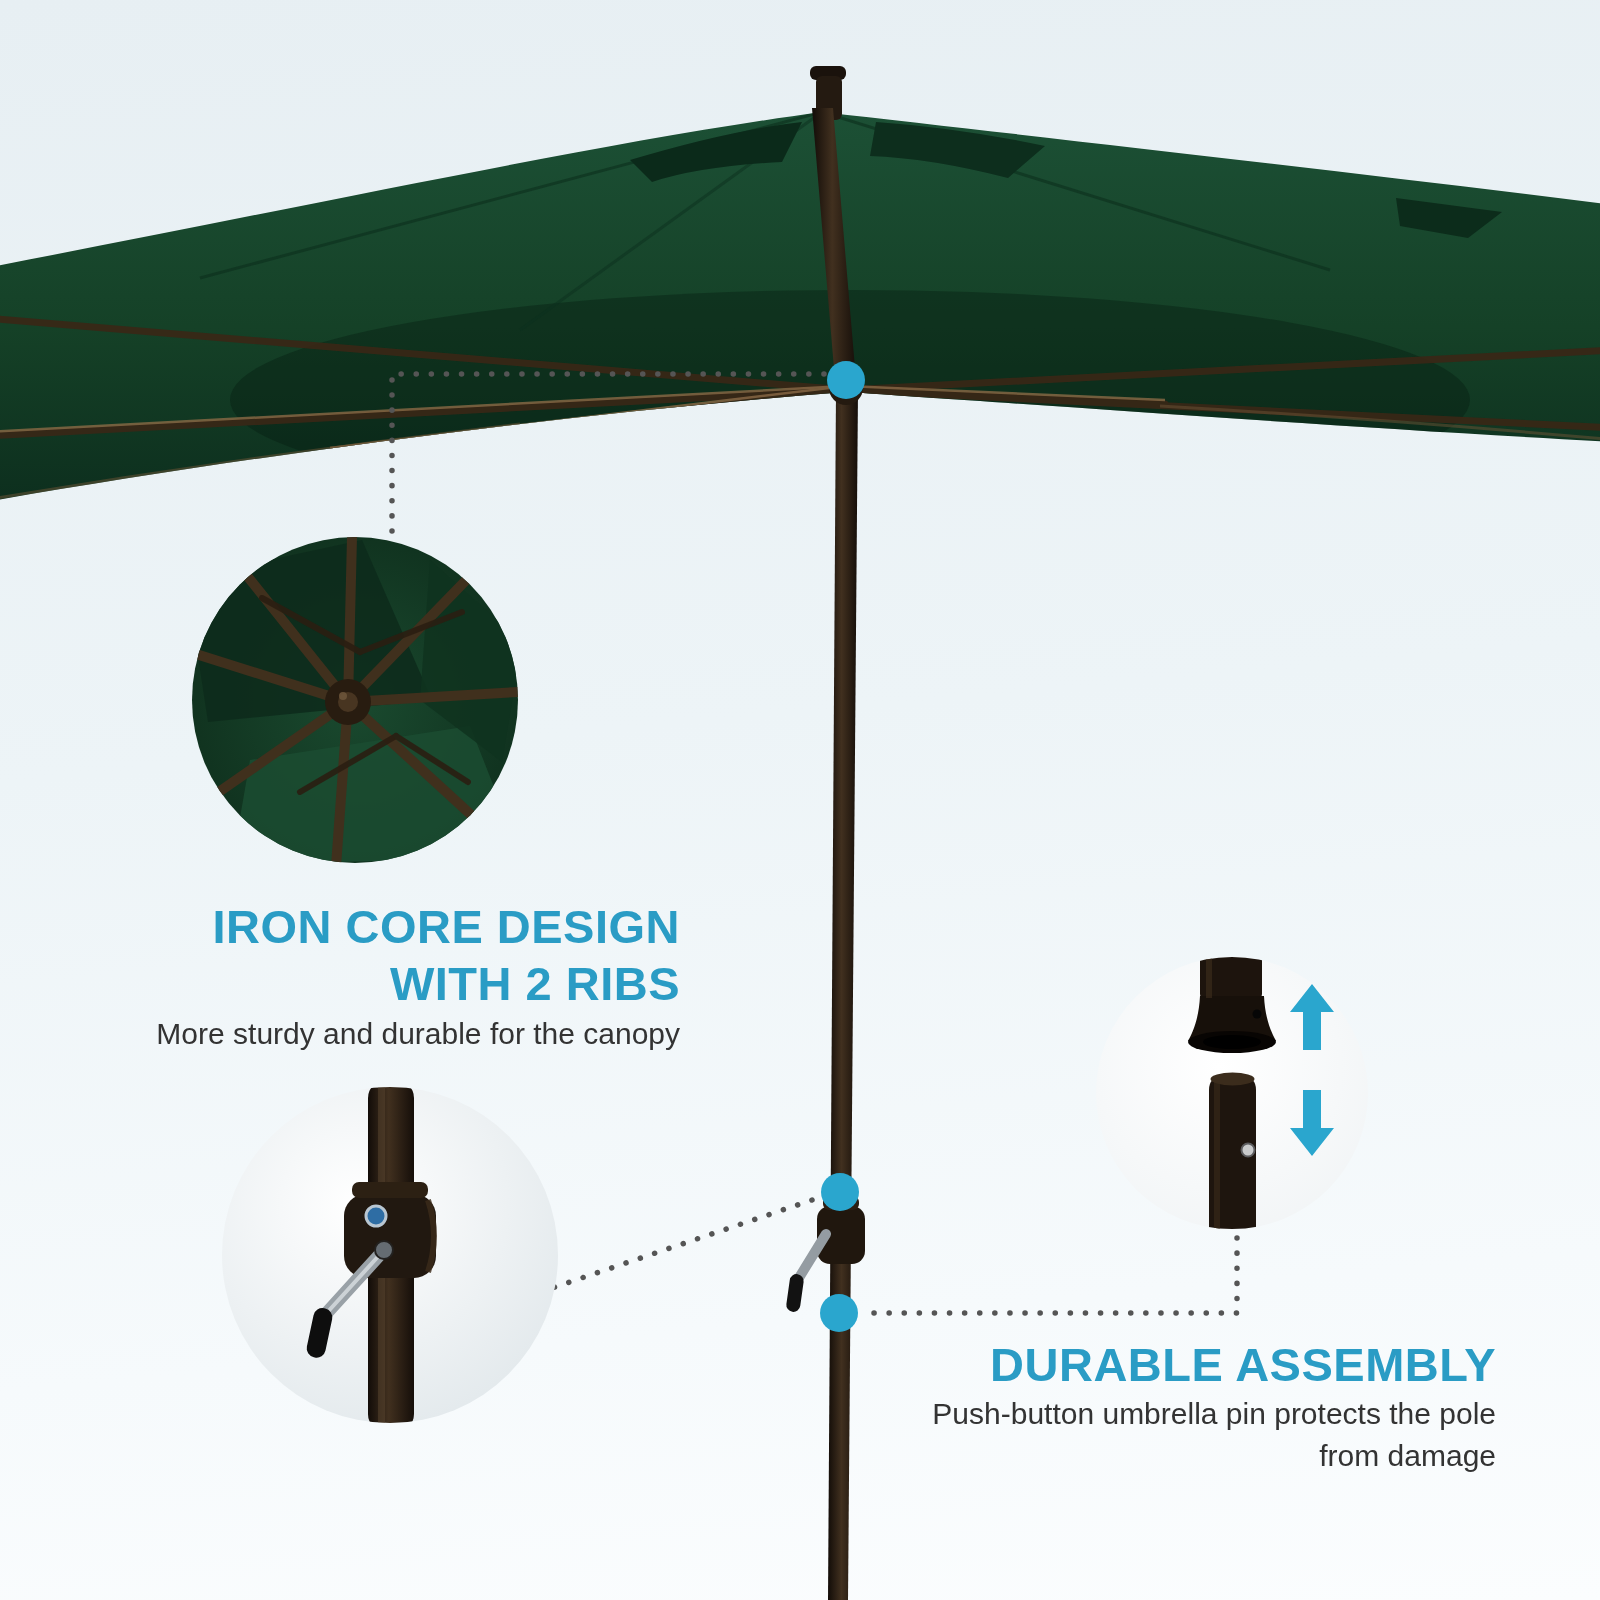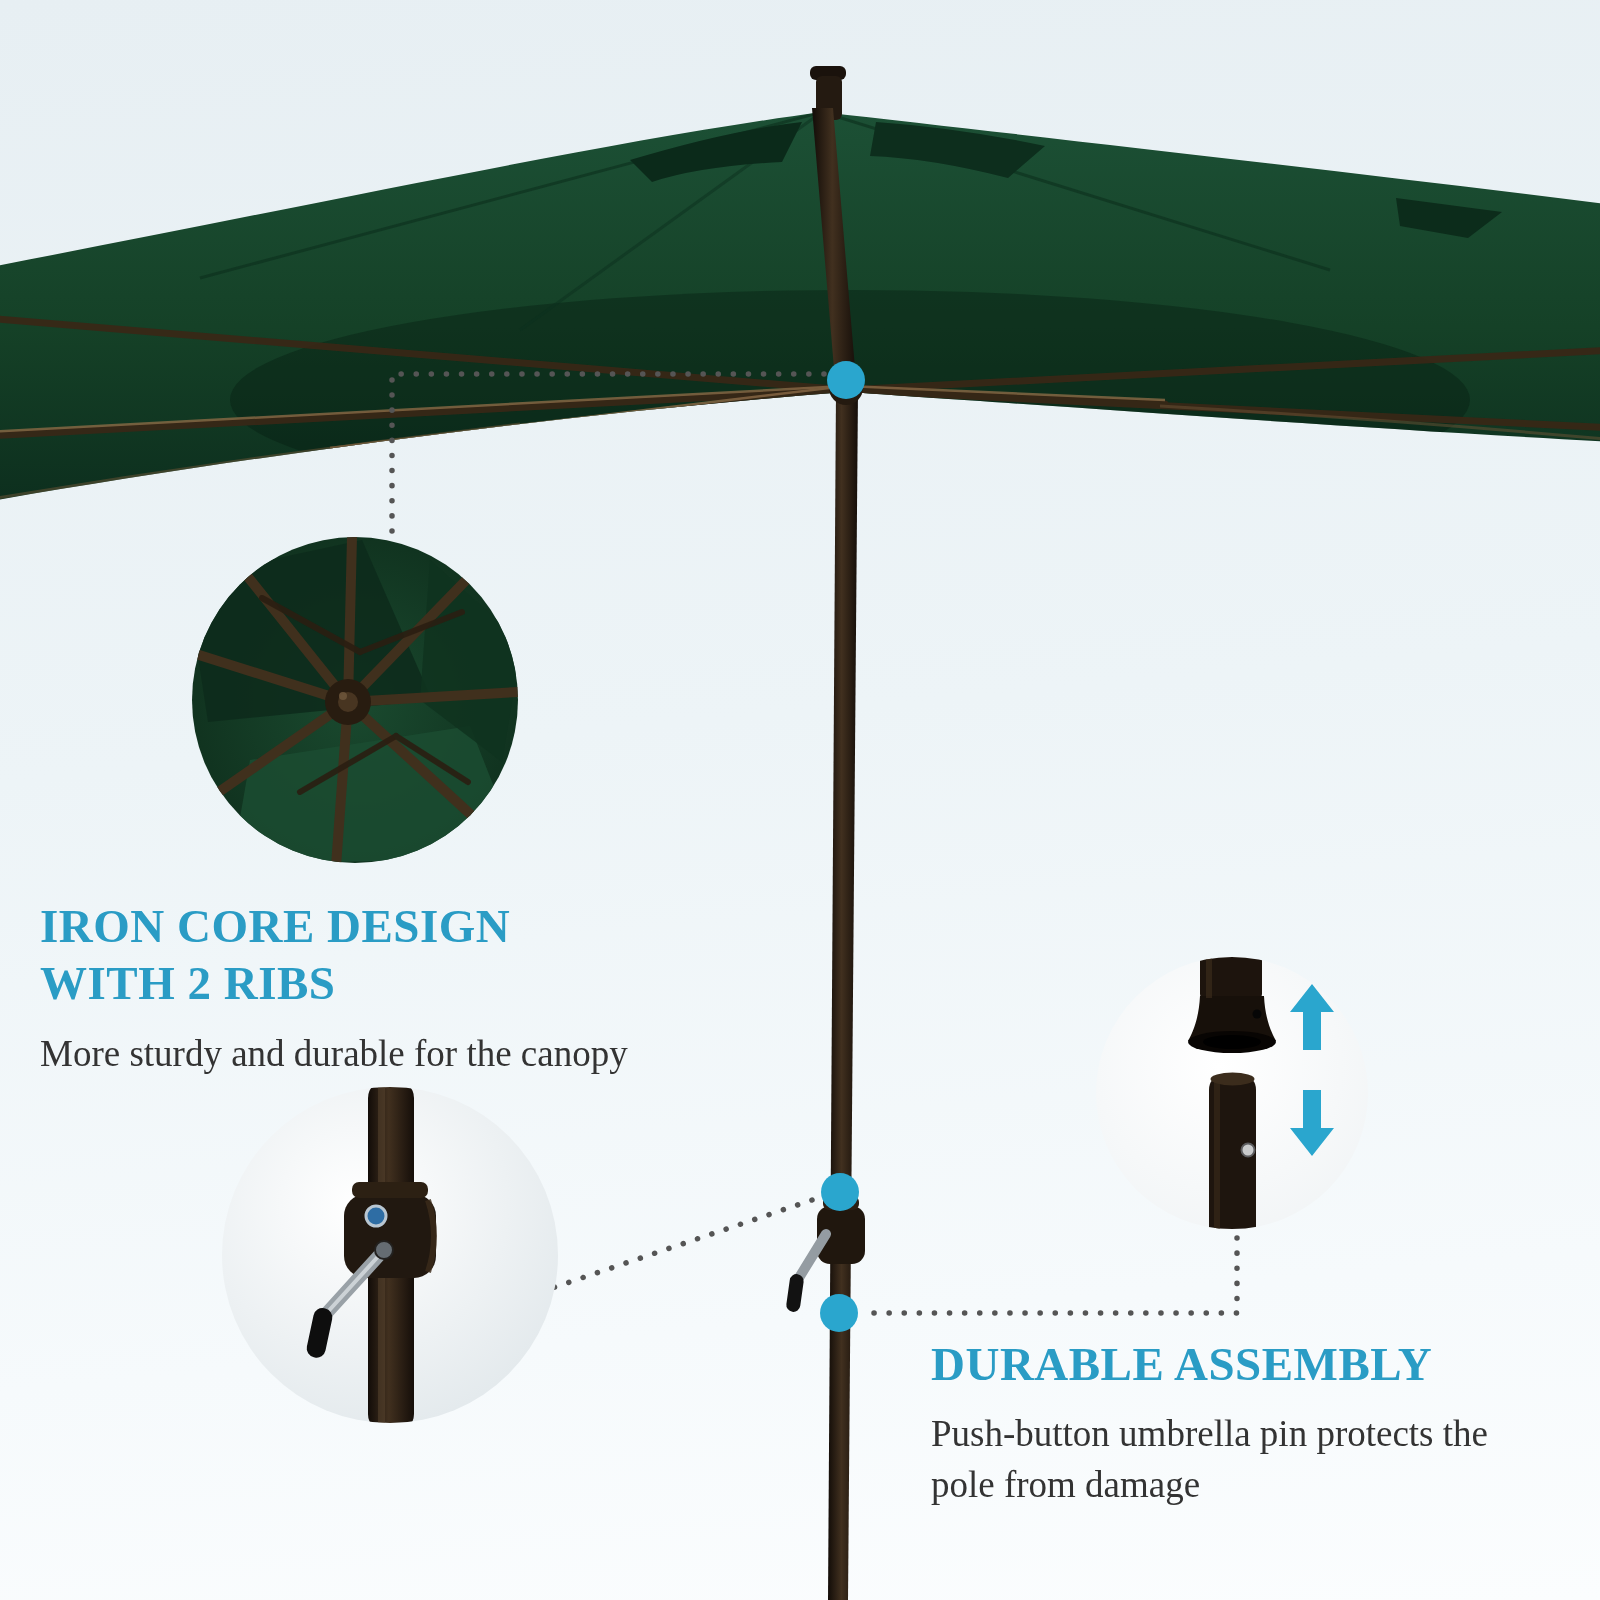--- a/index.html
+++ b/index.html
@@ -8,33 +8,33 @@
     font-family: "Liberation Sans", sans-serif;
     overflow: hidden;
   }
   .stage {
     position: relative;
     width: 1600px; height: 1600px;
     background: linear-gradient(175deg, #e7eff3 0%, #edf4f7 45%, #f6fafc 80%, #fbfdfe 100%);
     overflow: hidden;
   }
   svg.scene { position: absolute; left: 0; top: 0; width: 1600px; height: 1600px; }
-  .feature { position: absolute; text-align: left; font-family: Liberation Serif, serif; }
+  .feature { position: absolute; text-align: right; }
   .feature .title {
     color: var(--accent, #2a9cc5);
     font-weight: 700;
     font-size: 47px;
     line-height: 1.22;
     letter-spacing: 0.5px;
   }
   .feature .desc {
     color: #333333;
-    font-size: 37px;
+    font-size: 30px;
     line-height: 1.38;
-    margin-top: 15px;
+    margin-top: 0;
   }
   .f-ribs     { left: 40px;  top: 898px;  width: 640px; }
   .f-crank    { left: 60px;  top: 1448px; width: 660px; }
   .f-assembly { left: 931px; top: 1336px; width: 565px; }
 </style>
 </head>
 <body>
 
 <div class="stage">
 

